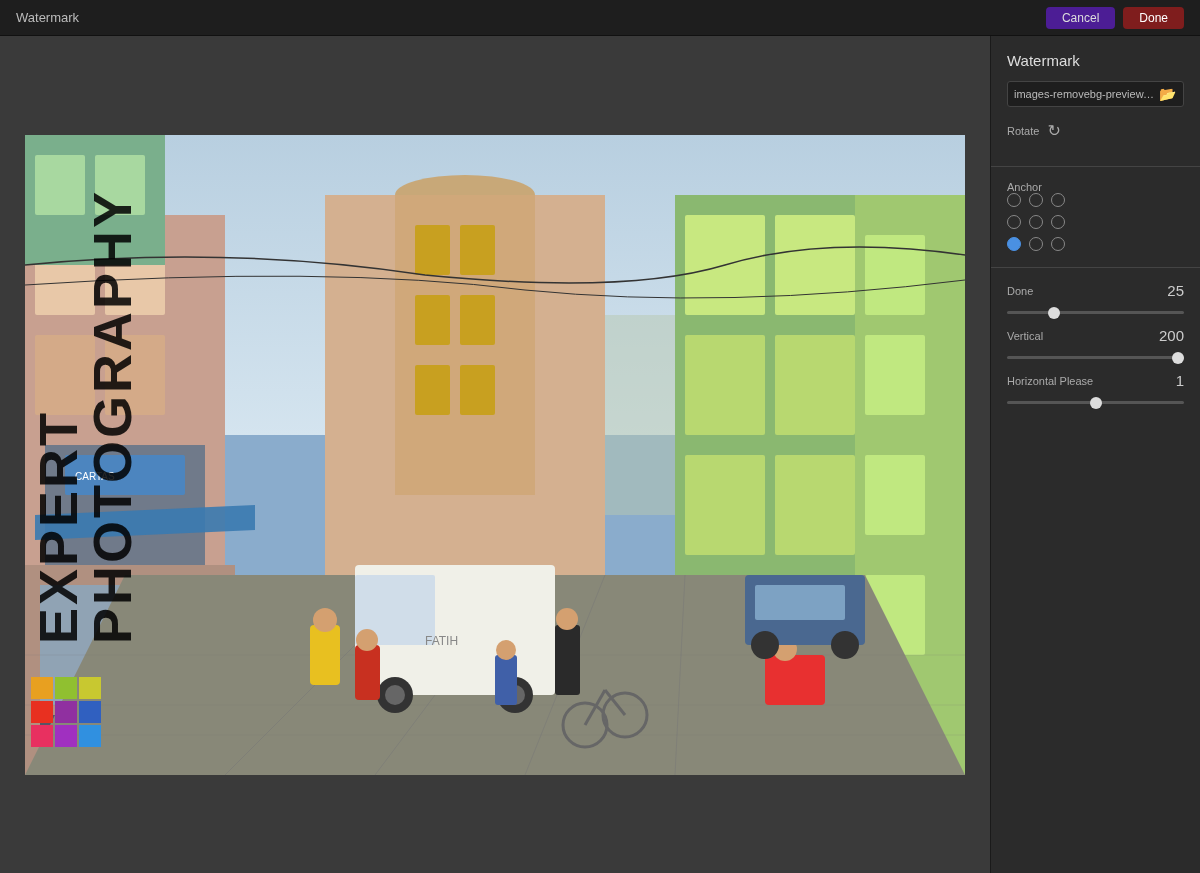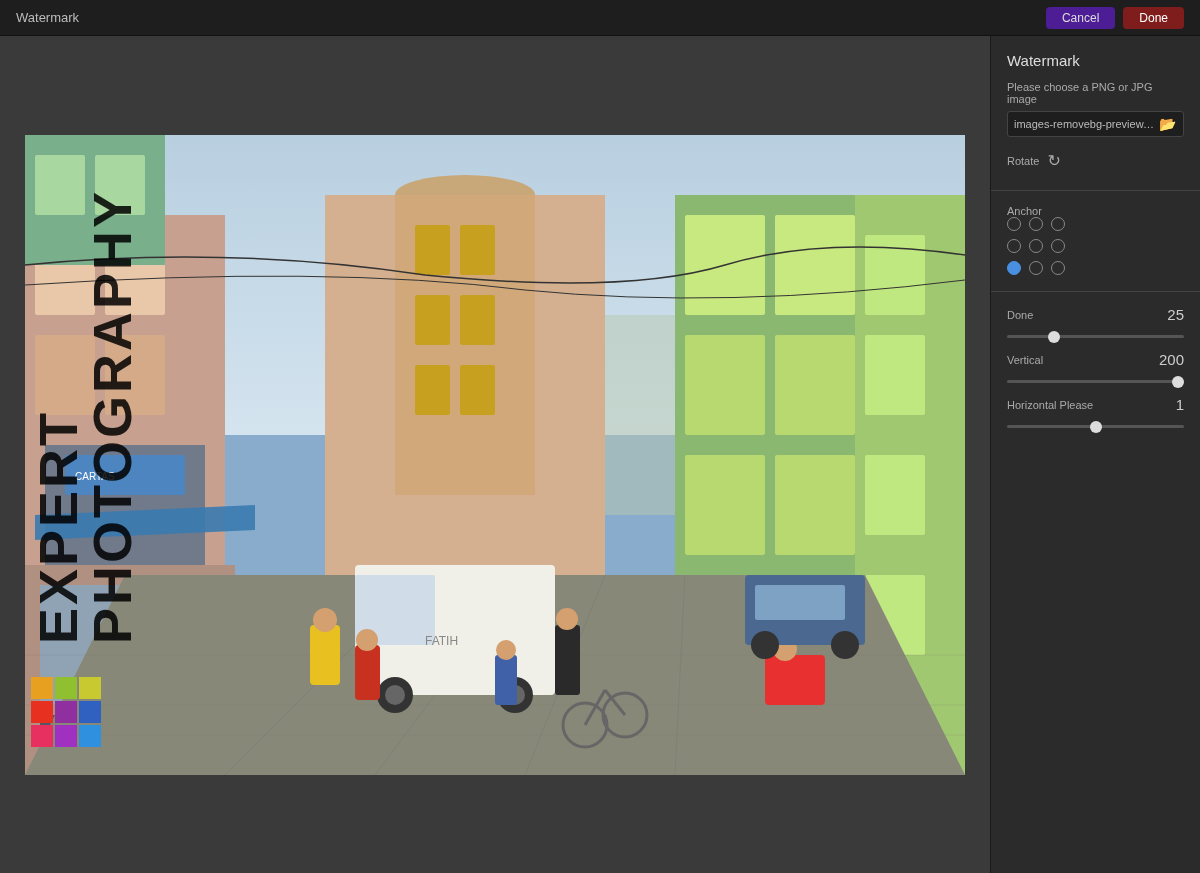--- a/index.html
+++ b/index.html
@@ -131,21 +131,21 @@
       font-size: 14px;
       cursor: pointer;
       margin-left: 4px;
     }
 
     
     .rotate-row {
       display: flex;
       align-items: center;
       gap: 8px;
-      margin-bottom: 20px;
+      margin-bottom: 26px;
     }
     .rotate-label {
       font-size: 11px;
       color: #aaa;
     }
     .rotate-icon {
       color: #aaa;
       font-size: 16px;
       cursor: pointer;
     }
@@ -410,21 +410,20 @@
         <div class="logo-cell" style="background:#a030c0;"></div>
         <div class="logo-cell" style="background:#3090e0;"></div>
       </div>
     </div>
   </div>
 
   <div class="right-panel">
     <div class="panel-title">Watermark</div>
 
 
-    <div class="field-label">Please choose a PNG or JPG image</div>
     <div class="file-input-row">
       <span class="file-input-text">images-removebg-preview.png</span>
       <span class="file-browse-icon">📂</span>
     </div>
 
     <div class="rotate-row">
       <span class="rotate-label">Rotate</span>
       <span class="rotate-icon">↻</span>
     </div>
 

